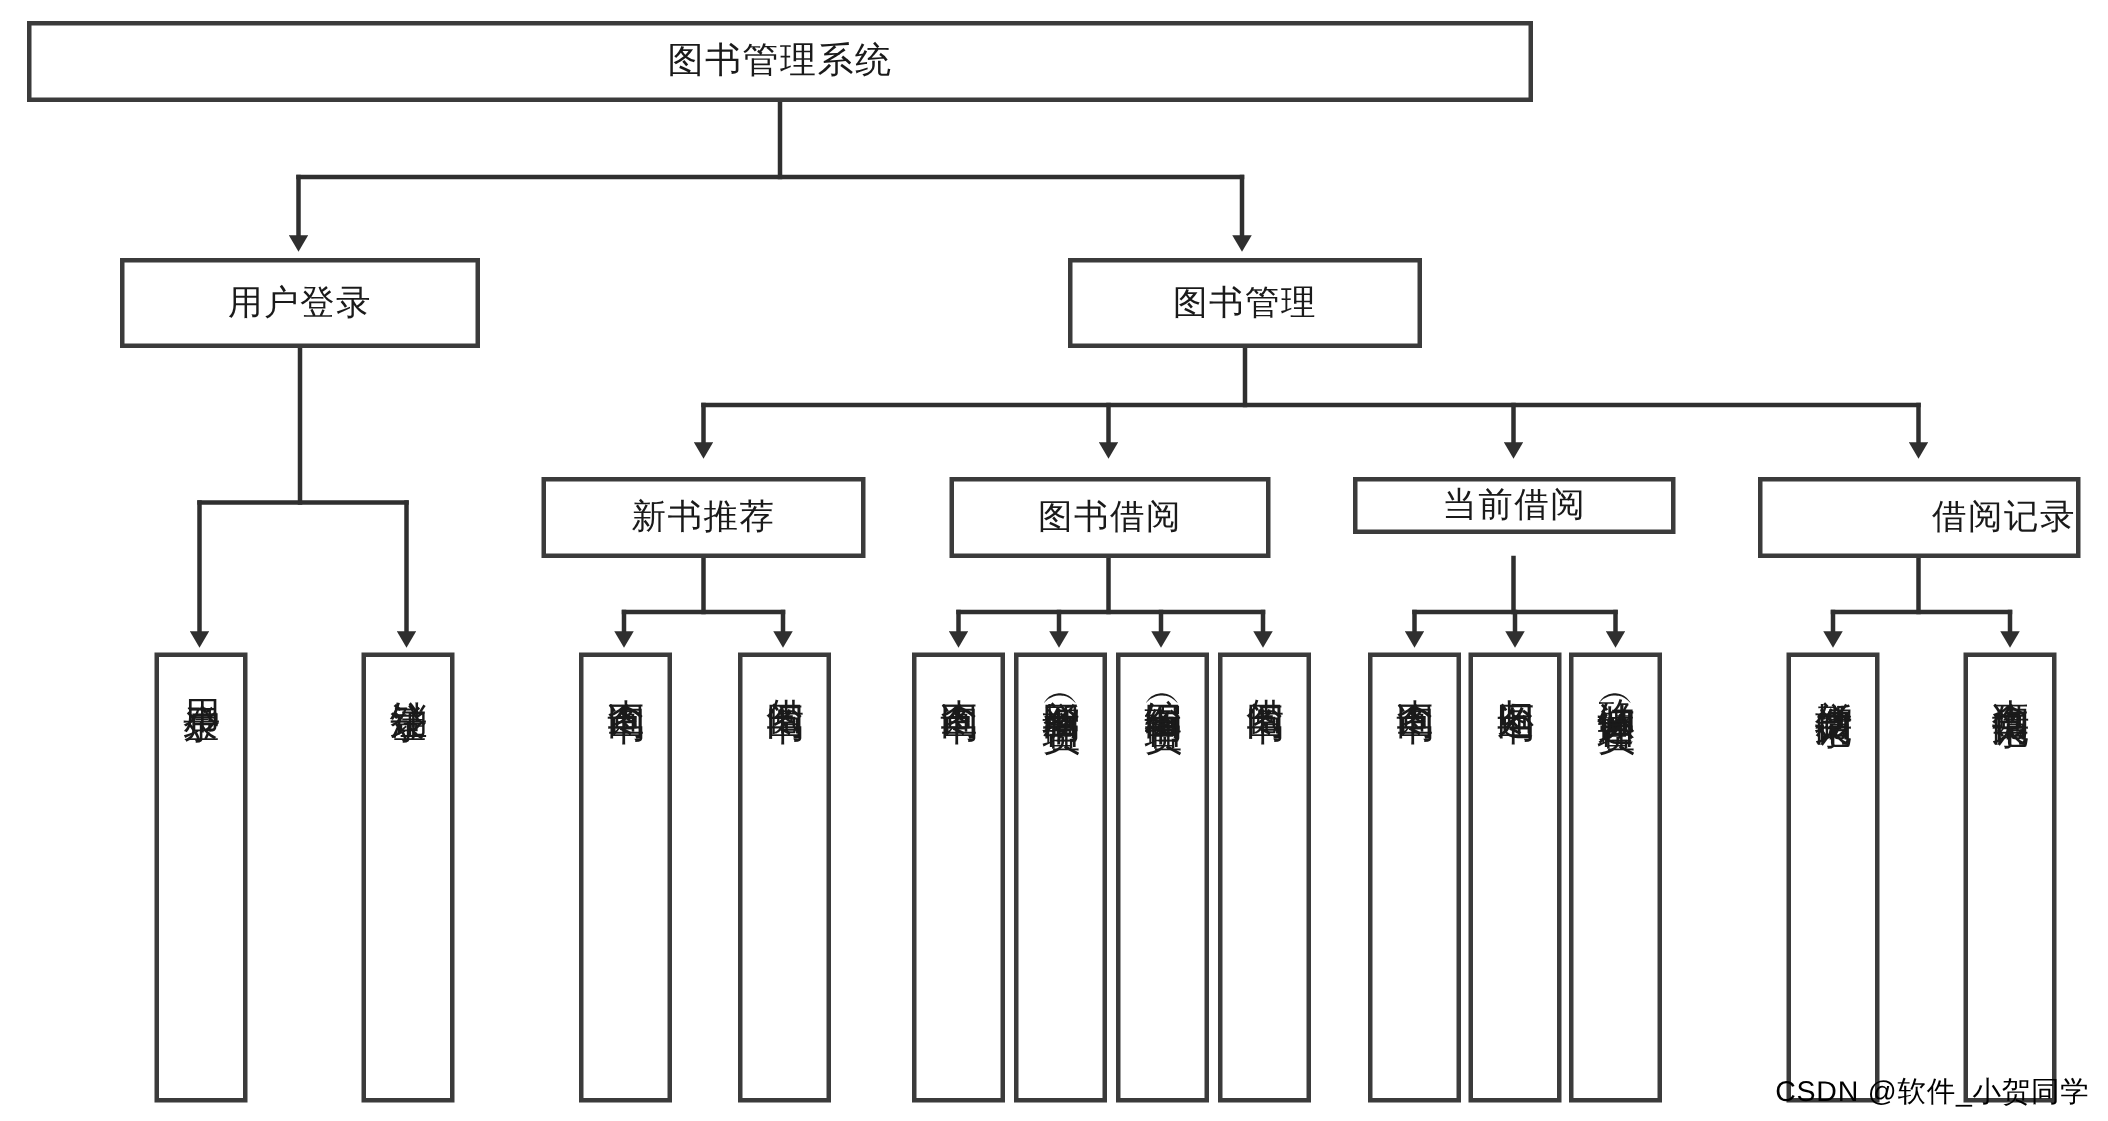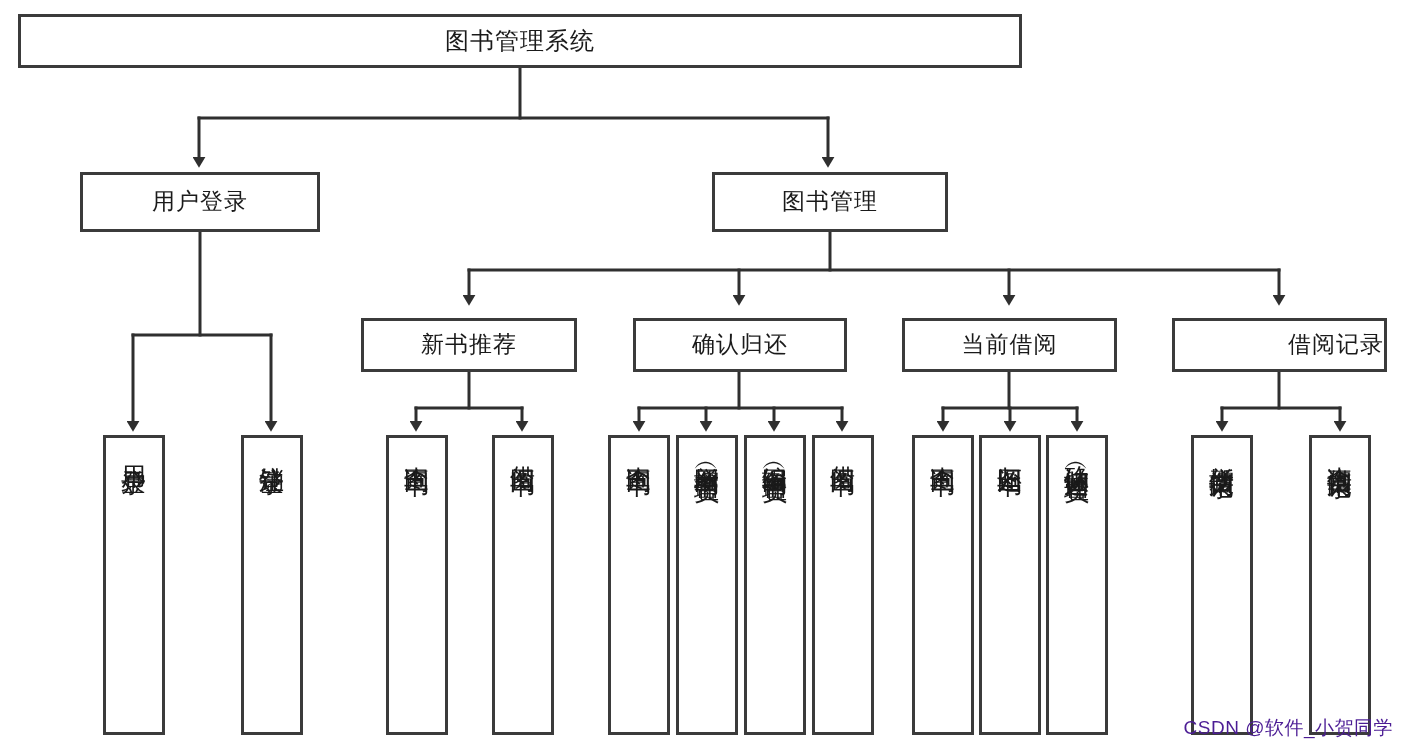--- a/index.html
+++ b/index.html
@@ -52,21 +52,21 @@
     font-size: 25px;
     line-height: 1.28;
     letter-spacing: 2px;
   }
   .node-root .label { font-size: 24px; }
   .watermark {
     position: absolute;
     right: 12px;
     bottom: 6px;
     font-size: 19px;
-    color: #4c1d95;
+    color: #000000;
     white-space: nowrap;
     letter-spacing: 0.5px;
   }
 </style>
 </head>
 <body>
 
 <div id="canvas">
 
   <svg class="wires" viewBox="0 0 1405 747">
@@ -127,23 +127,23 @@
     <span class="label">用户登录</span>
   </div>
   <div class="node node-h" style="left:361px; top:318px; width:216px; height:54px;">
     <span class="label">新书推荐</span>
   </div>
 
   <div class="node node-h" style="left:712px; top:172px; width:236px; height:60px;">
     <span class="label">图书管理</span>
   </div>
   <div class="node node-h" style="left:633px; top:318px; width:214px; height:54px;">
-    <span class="label">确认归还</span>
+    <span class="label">图书借阅</span>
   </div>
-  <div class="node node-h" style="left:902px; top:318px; width:215px; height:54px;">
+  <div class="node node-h" style="left:902px; top:318px; width:215px; height:38px;">
     <span class="label">当前借阅</span>
   </div>
   <div class="node node-h" style="left:1172px; top:318px; width:215px; height:54px;justify-content:flex-end;">
     <span class="label">借阅记录</span>
   </div>
 
   <div class="node node-v" style="left:103px; top:435px; width:62px; height:300px;">
     <span class="label">用户登录</span>
   </div>
   <div class="node node-v" style="left:241px; top:435px; width:62px; height:300px;">

